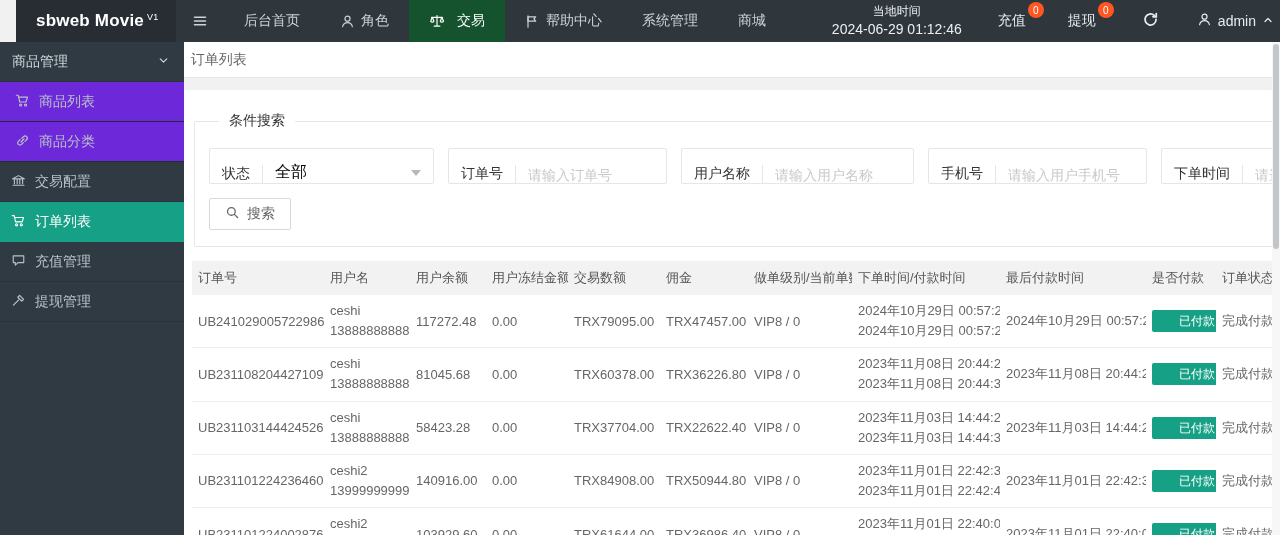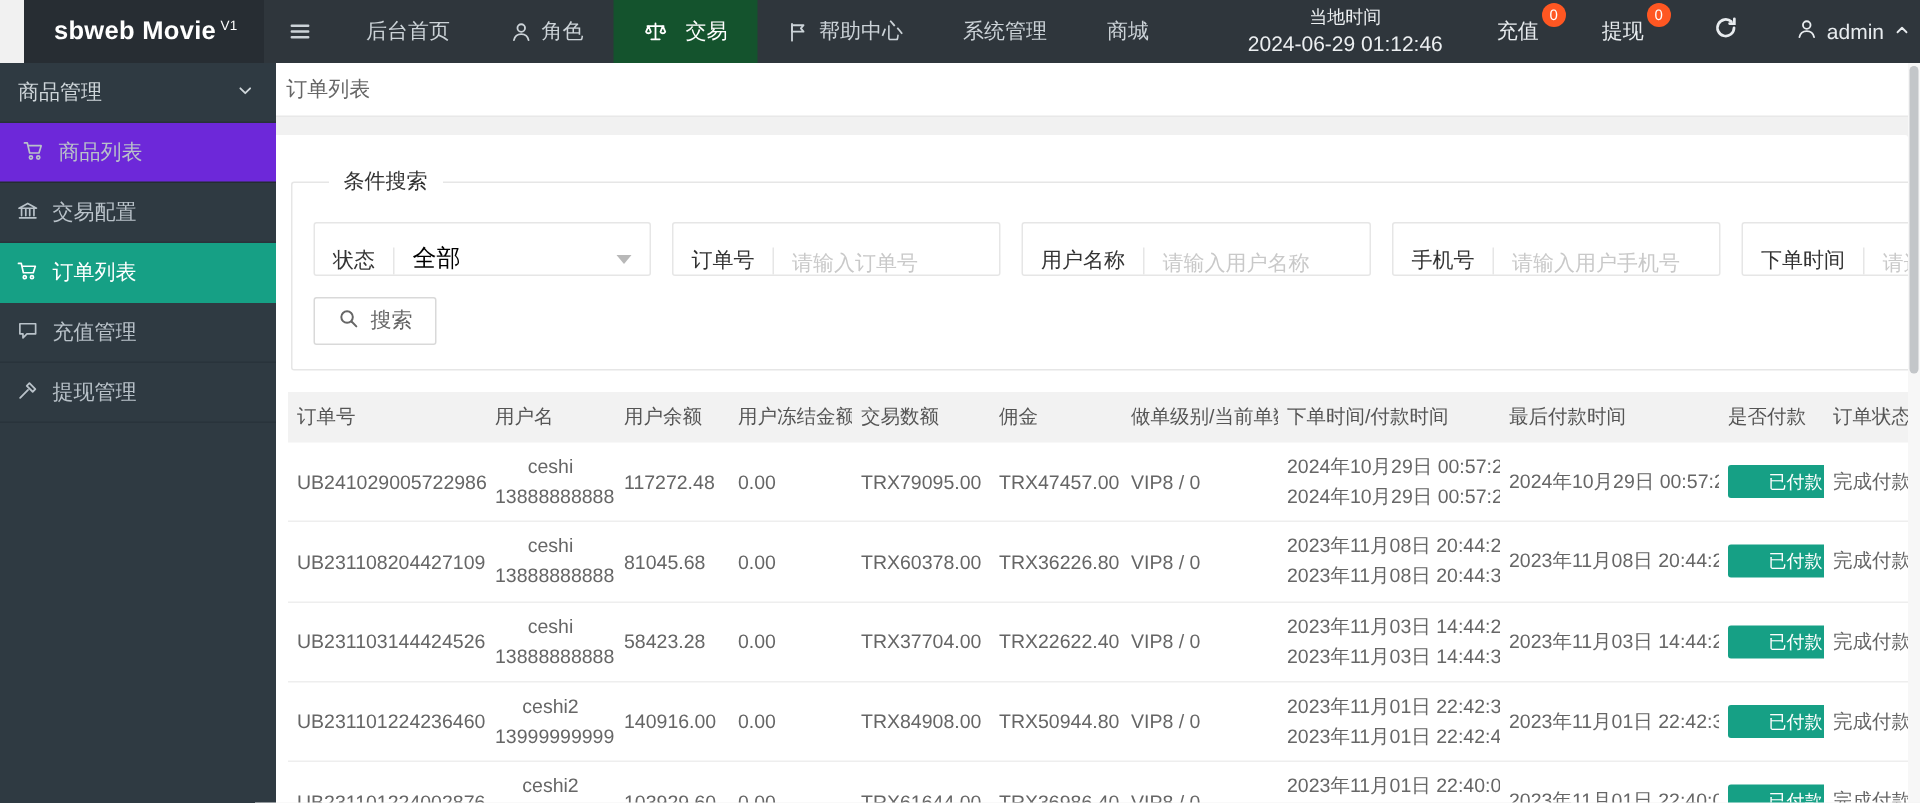--- a/index.html
+++ b/index.html
@@ -44,21 +44,21 @@
   .ig-input { border:none; outline:none; font-size:14px; color:#333; padding:0 12px; width:150px; font-family:inherit; background:transparent; }
   .ig-input::placeholder { color:#c9c9c9; }
   .select-box { display:flex; align-items:center; justify-content:space-between; width:170px; padding:0 12px; cursor:pointer; }
   .sel-caret { width:0; height:0; border-left:5px solid transparent; border-right:5px solid transparent; border-top:6px solid #b8b8b8; }
   .search-btn { margin-top:14px; display:inline-flex; align-items:center; gap:7px; height:32px; padding:0 15px; border:1px solid #d9d9d9; border-radius:2px; background:#fff; color:#666; font-size:14px; cursor:pointer; }
 
   
   table.orders { width:100%; border-collapse:collapse; table-layout:fixed; margin-top:14px; }
   table.orders th { background:#f2f2f2; font-weight:normal; font-size:13px; color:#555; text-align:left; padding:8px 6px; white-space:nowrap; overflow:hidden; }
   table.orders td { font-size:13px; color:#666; padding:6px 6px; border-bottom:1px solid #eee; height:50px; white-space:nowrap; overflow:hidden; }
-  .two-line div { line-height:1.55;text-align:center; }
+  .two-line div { line-height:1.55; }
   .pay-badge { display:inline-block; background:#16a085; color:#fff; font-size:12px; padding:5px 27px; border-radius:2px; line-height:1; }
 
   
   .scrollbar { position:absolute; right:0; top:42px; bottom:0; width:8px; background:#f7f7f7; z-index:40; }
   .scroll-thumb { position:absolute; top:2px; right:1px; width:6px; height:205px; background:#c3c6c9; border-radius:3px; }
 </style>
 </head>
 <body>
 
 <div class="navbar">
@@ -161,20 +161,28 @@
     </span>
   </div>
   <div id="side-items">
       <div class="side-item sub">
         <span><svg width="15" height="15" viewBox="0 0 16 16" fill="none" stroke="currentColor" stroke-width="1.2" stroke-linecap="round" stroke-linejoin="round">
             <path d="M1.4 2.4h2l1.7 7.2h6.6l1.6-5.2H4.1"></path>
             <circle cx="6" cy="12.8" r="1.1"></circle>
             <circle cx="11.2" cy="12.8" r="1.1"></circle>
           </svg></span>
         <span>商品列表</span>
+      </div>
+      <div class="side-item sub">
+        <span><svg width="15" height="15" viewBox="0 0 16 16" fill="none" stroke="currentColor" stroke-width="1.3" stroke-linecap="round" stroke-linejoin="round">
+            <path d="M6.4 9.6l3.2-3.2"></path>
+            <path d="M5.4 7.1L3.6 8.9a2.3 2.3 0 0 0 3.3 3.3l1.8-1.8"></path>
+            <path d="M10.6 8.9l1.8-1.8a2.3 2.3 0 0 0-3.3-3.3L7.3 5.6"></path>
+          </svg></span>
+        <span>商品分类</span>
       </div>
       <div class="side-item">
         <span><svg width="15" height="15" viewBox="0 0 16 16" fill="none" stroke="currentColor" stroke-width="1.2" stroke-linecap="round" stroke-linejoin="round">
             <path d="M1.8 6.2L8 2.8l6.2 3.4z"></path>
             <path d="M3.6 7v4.4M6.6 7v4.4M9.4 7v4.4M12.4 7v4.4"></path>
             <path d="M2.2 13h11.6"></path>
           </svg></span>
         <span>交易配置</span>
       </div>
       <div class="side-item active">

